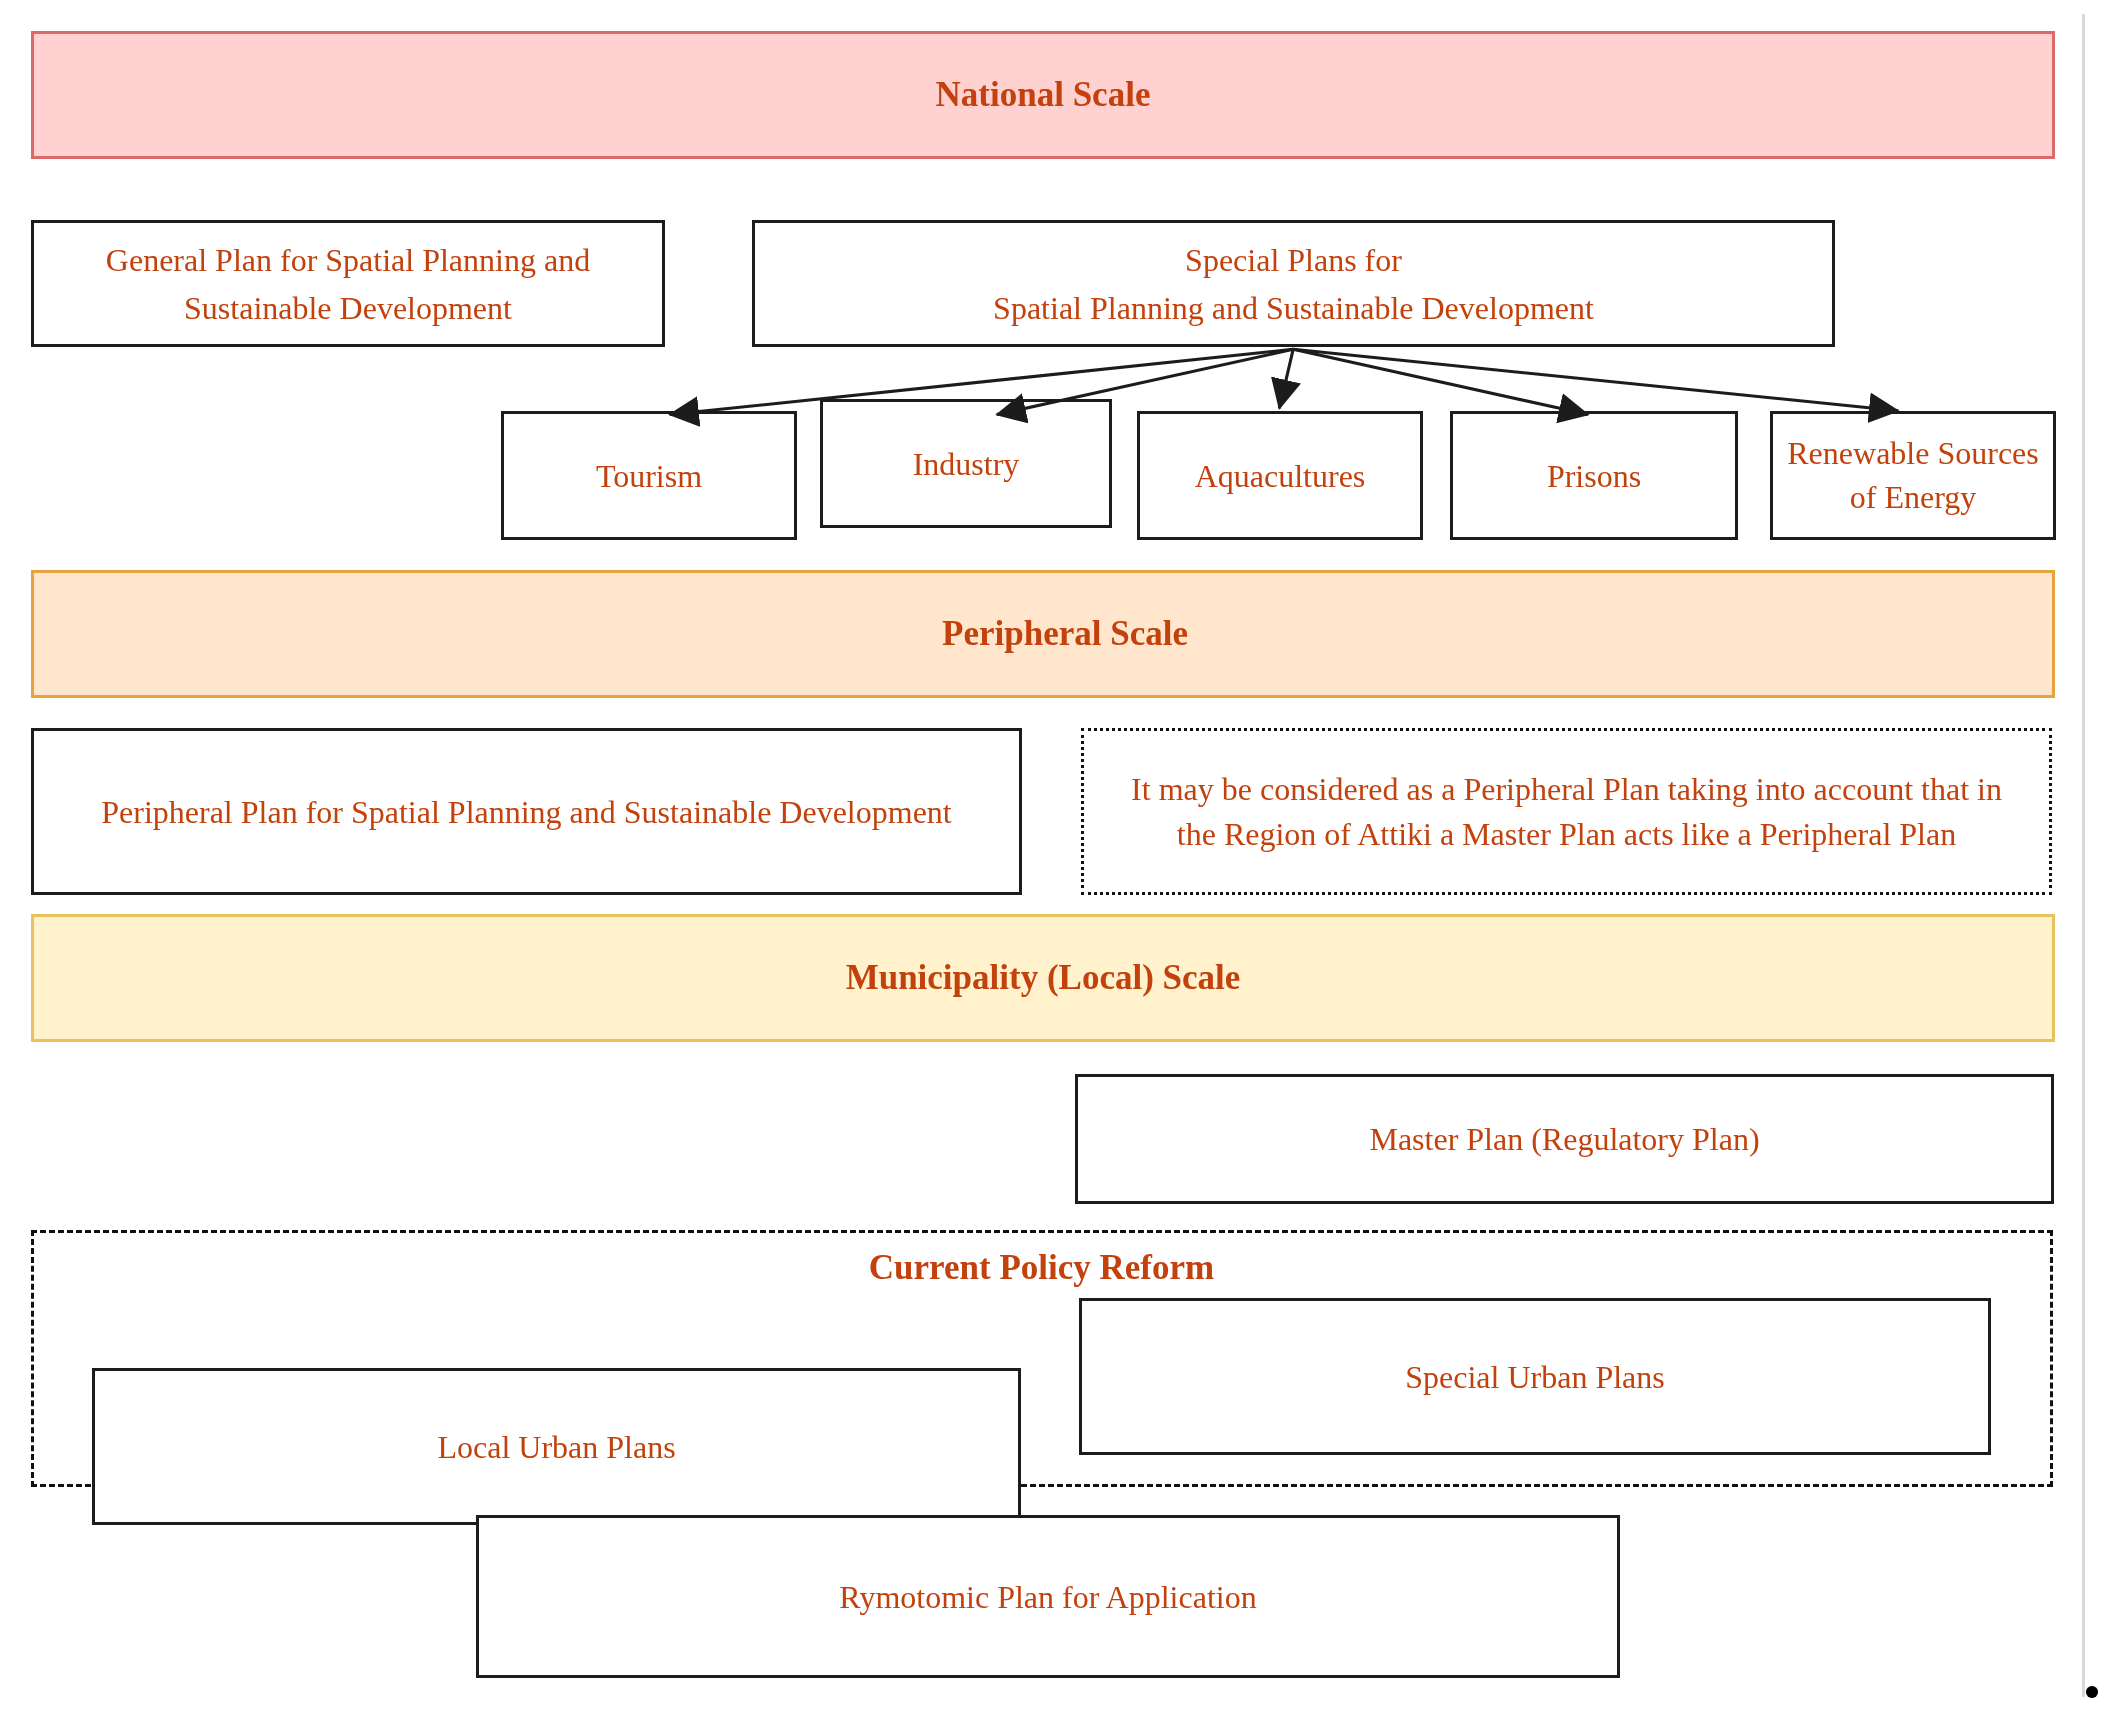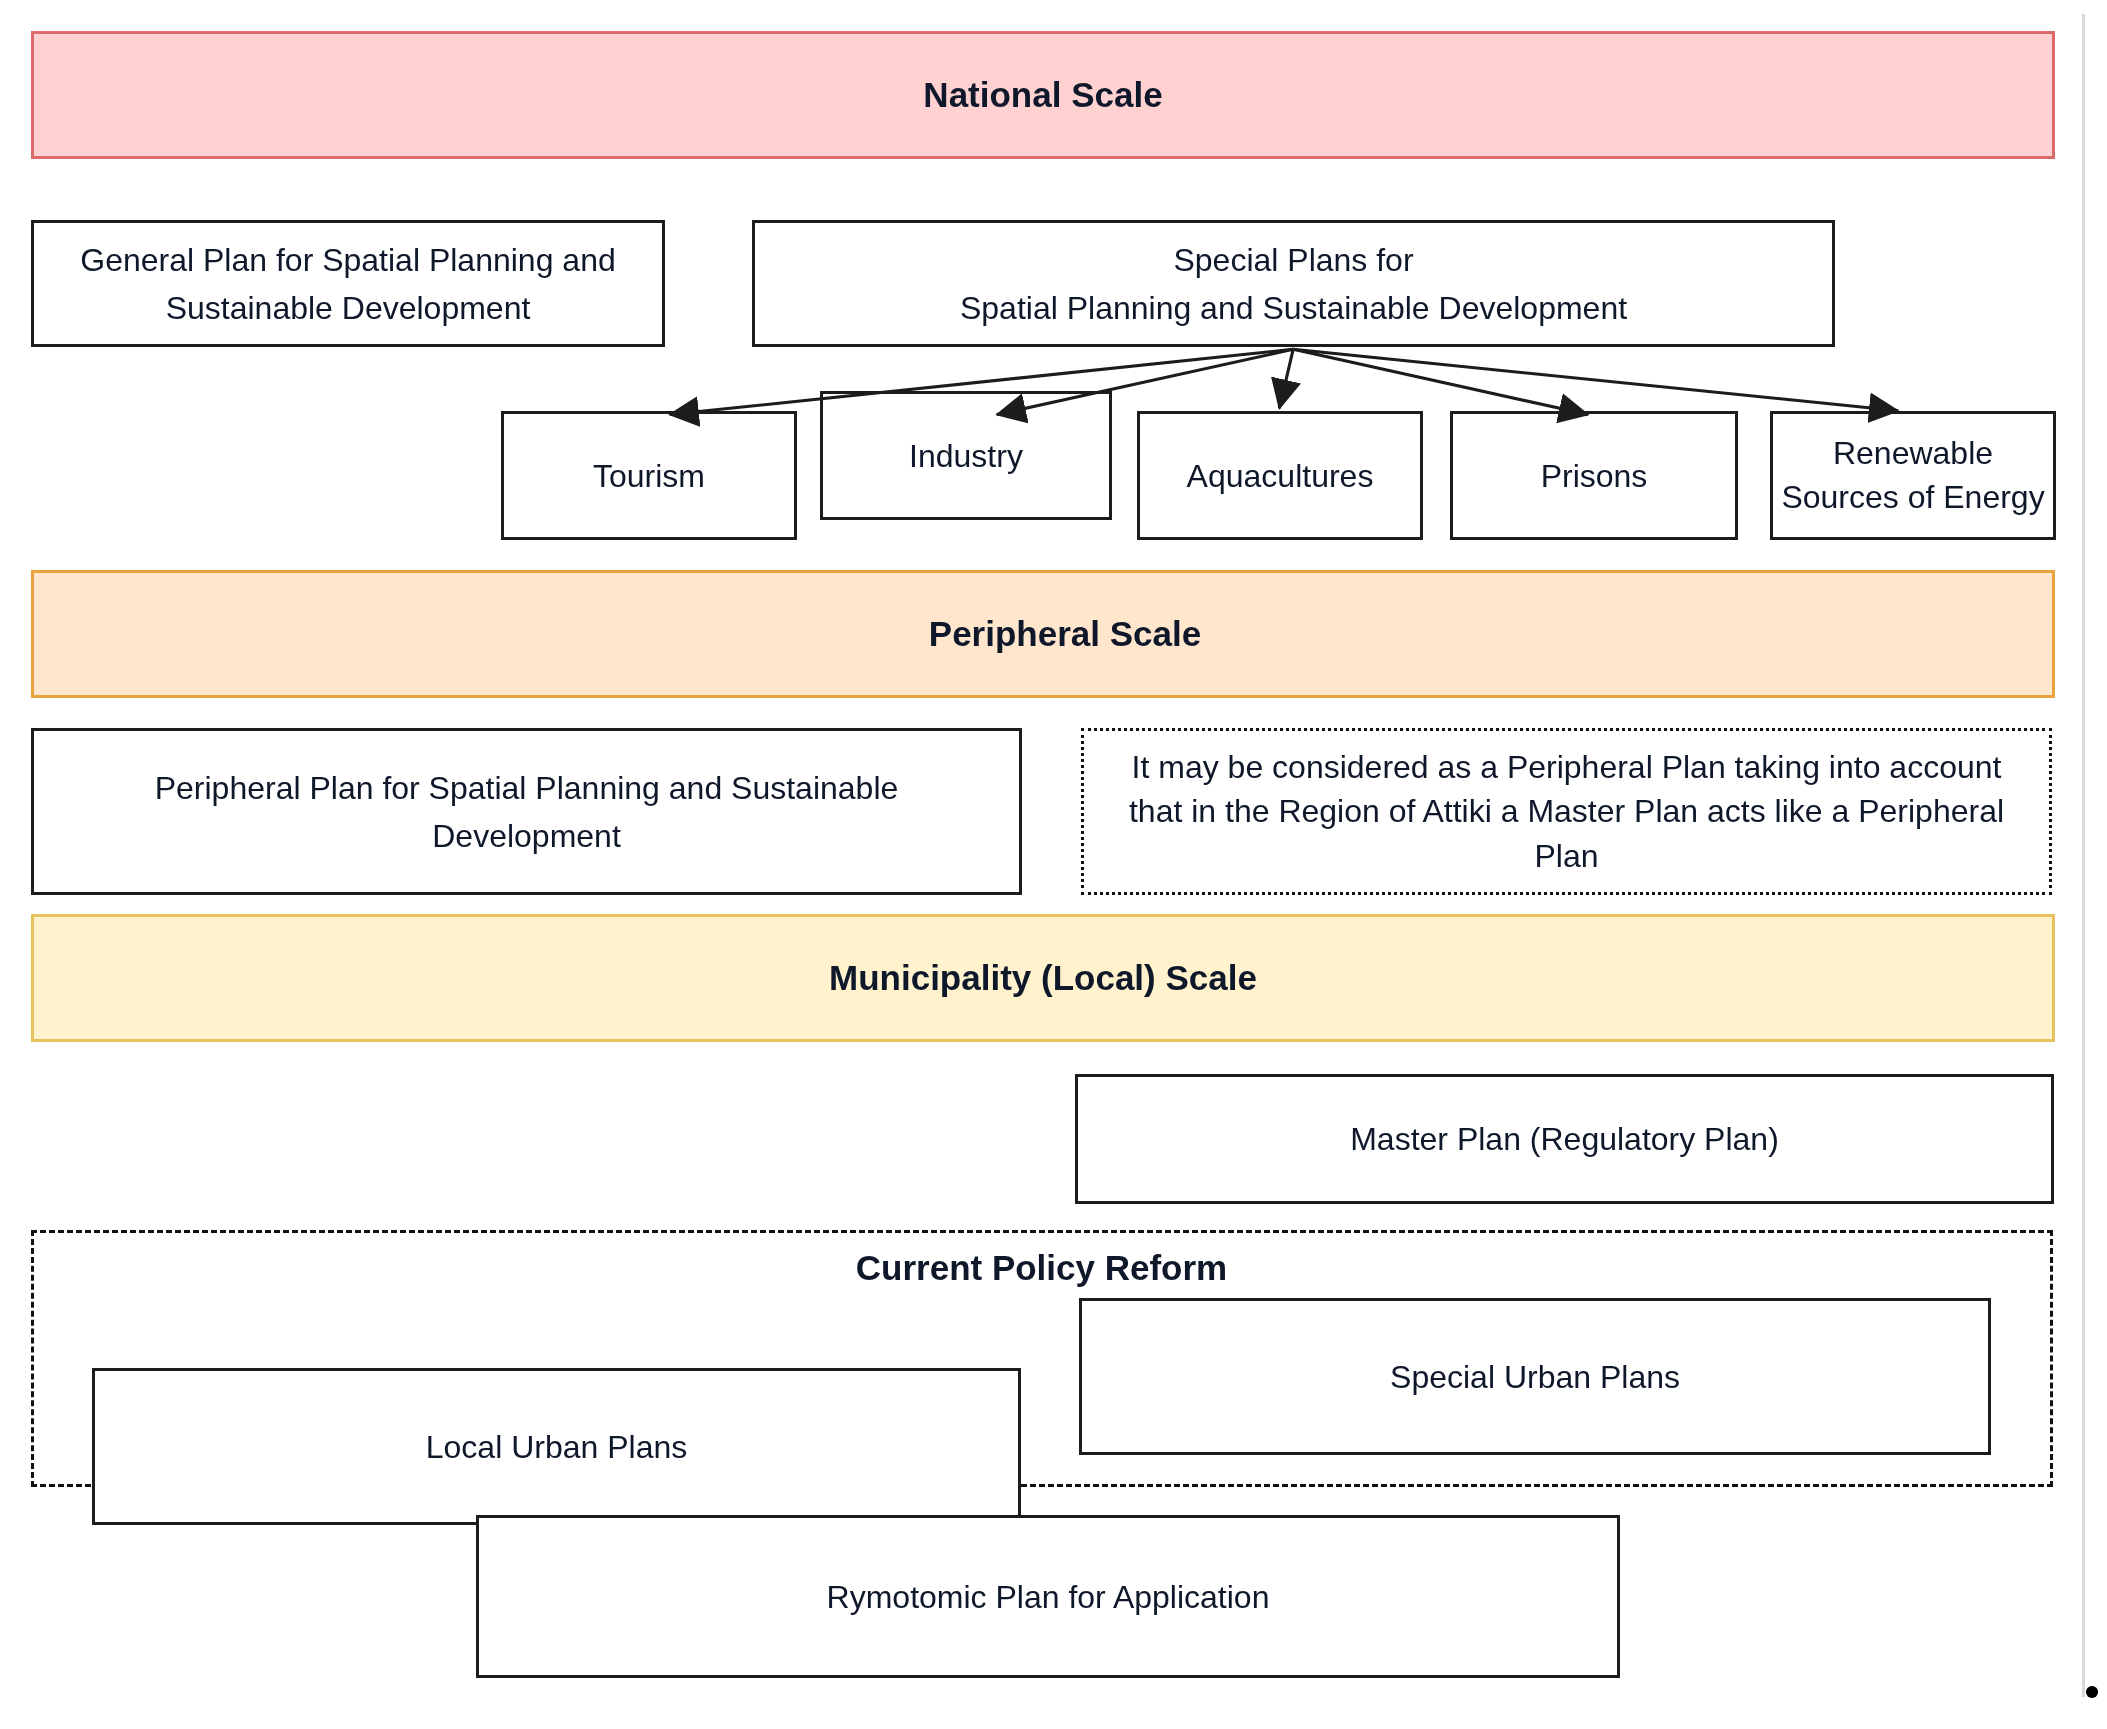--- a/index.html
+++ b/index.html
@@ -1,21 +1,21 @@
 <!DOCTYPE html>
 <html style="--national-fill: #ffd2d1; --national-border: #dd6a6a; --peripheral-fill: #ffe6cc; --peripheral-border: #eaa23e; --municipal-fill: #fff2cc; --municipal-border: #e7c25e; --box-border: #1c1c1c; --edge-line: #d9d9d9; --dot-color: #000000;font-size:12.3px"><head>
 <meta charset="utf-8">
 <style>
   html,body{margin:0;padding:0;background:#ffffff;}
   .page{
     position:relative;
     width:2108px;height:1729px;
     background:#ffffff;
-    font-family:Liberation Sans, sans-serif;
-    color:#0f172a;
+    font-family:Liberation Serif, serif;
+    color:#c2410c;
     overflow:hidden;
   }
   .banner{
     position:absolute;left:31px;width:2024px;height:128px;
     box-sizing:border-box;border:3.1px solid;
     display:flex;align-items:center;justify-content:center;
     font-size:35px;font-weight:bold;text-align:center;
   }
   .banner-national{top:31px;background:var(--national-fill);border-color:var(--national-border);}
   .banner-peripheral{top:570px;background:var(--peripheral-fill);border-color:var(--peripheral-border);padding-left:44px;}
@@ -24,21 +24,21 @@
     position:absolute;box-sizing:border-box;
     border:3.8px solid var(--box-border);
     background:#ffffff;
     display:flex;flex-direction:column;align-items:center;justify-content:center;
     text-align:center;font-size:32px;line-height:1.5;
   }
   .bx .ln{width:100%;}
   .box-general{left:31px;top:220px;width:634px;height:127px;padding:0 21.5px;}
   .box-special{left:752px;top:220px;width:1083px;height:127px;}
   .box-tourism{left:501px;top:411px;width:296px;height:129px;}
-  .box-industry{left:820px;top:391px;width:292px;height:129px;}
+  .box-industry{left:820px;top:399px;width:292px;height:129px;}
   .box-aquacultures{left:1137px;top:411px;width:286px;height:129px;align-items:flex-end;}
   .box-prisons{left:1450px;top:411px;width:288px;height:129px;}
   .box-renewable{left:1770px;top:411px;width:286px;height:129px;line-height:1.35;padding:0 4.6px;}
   .box-peripheral-plan{left:31px;top:728px;width:991px;height:167px;padding:0 29px;}
   .box-attiki-note{
     left:1081px;top:728px;width:971px;height:167px;
     border:3.1px dotted #111111;line-height:1.38;padding:0 26px;
   }
   .box-master{left:1075px;top:1074px;width:979px;height:130px;}
   .cpr{

